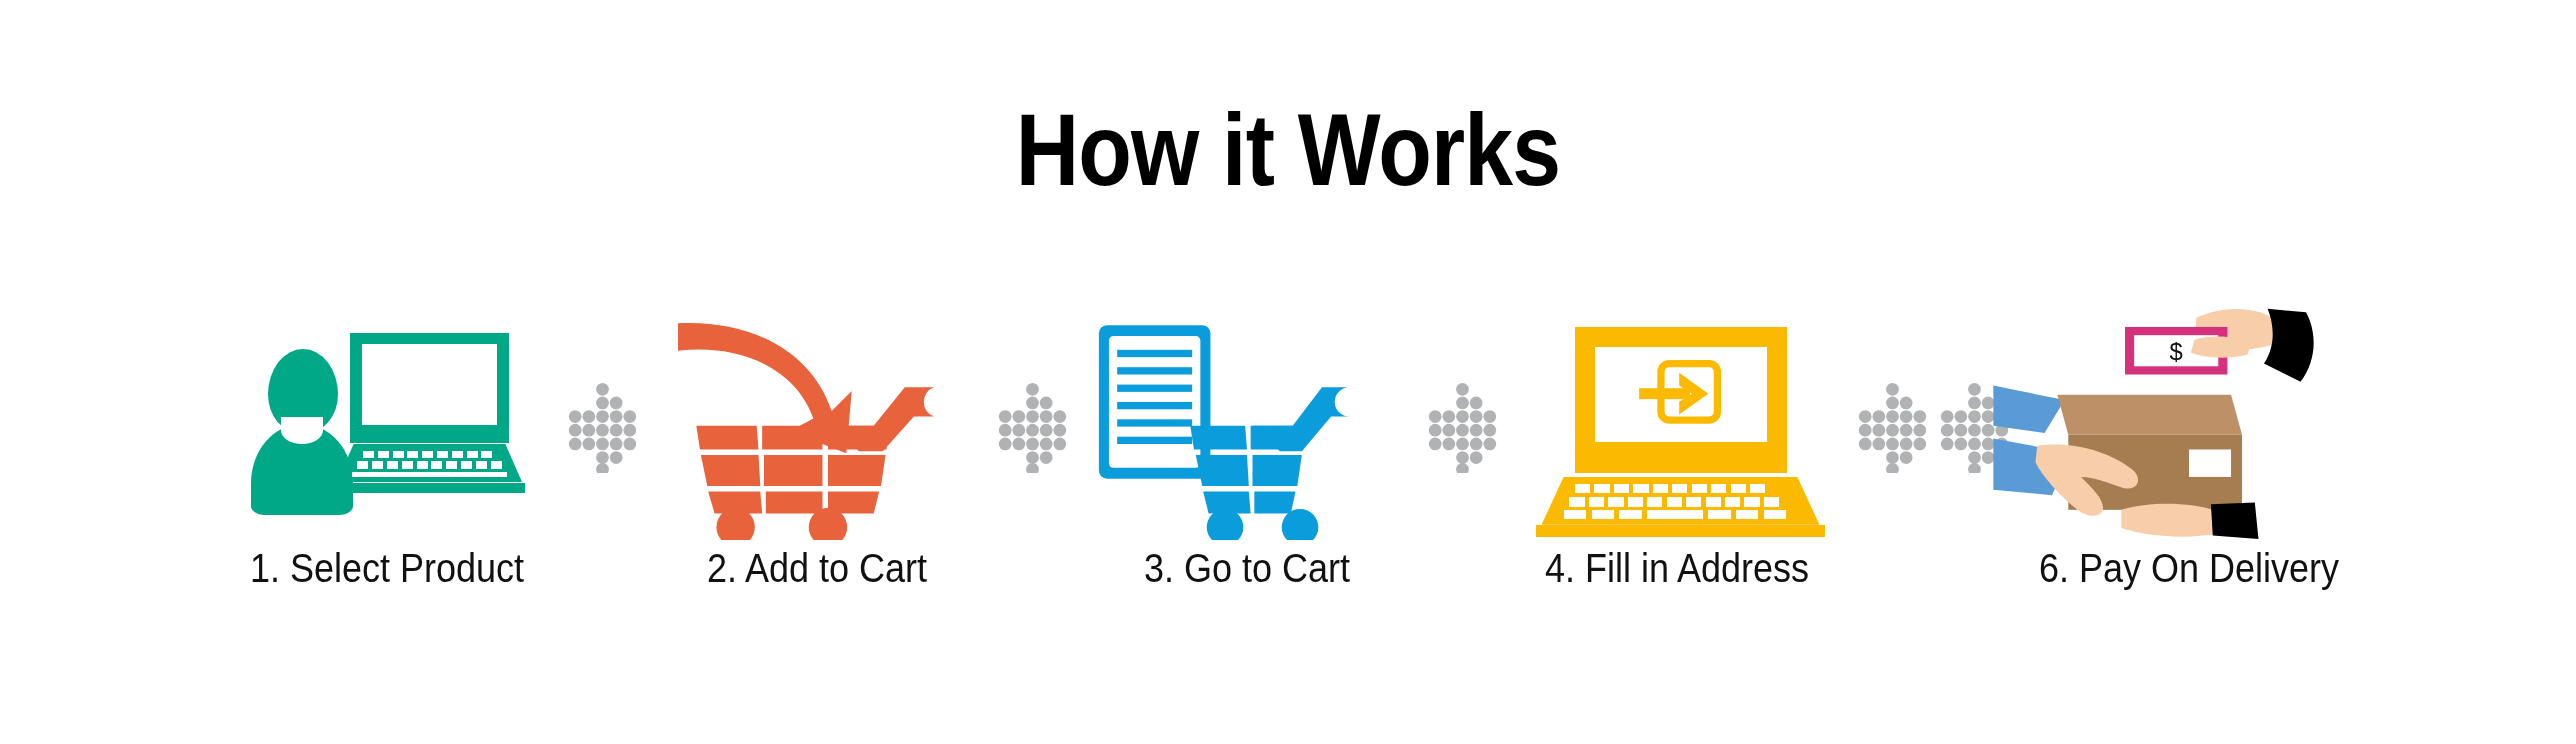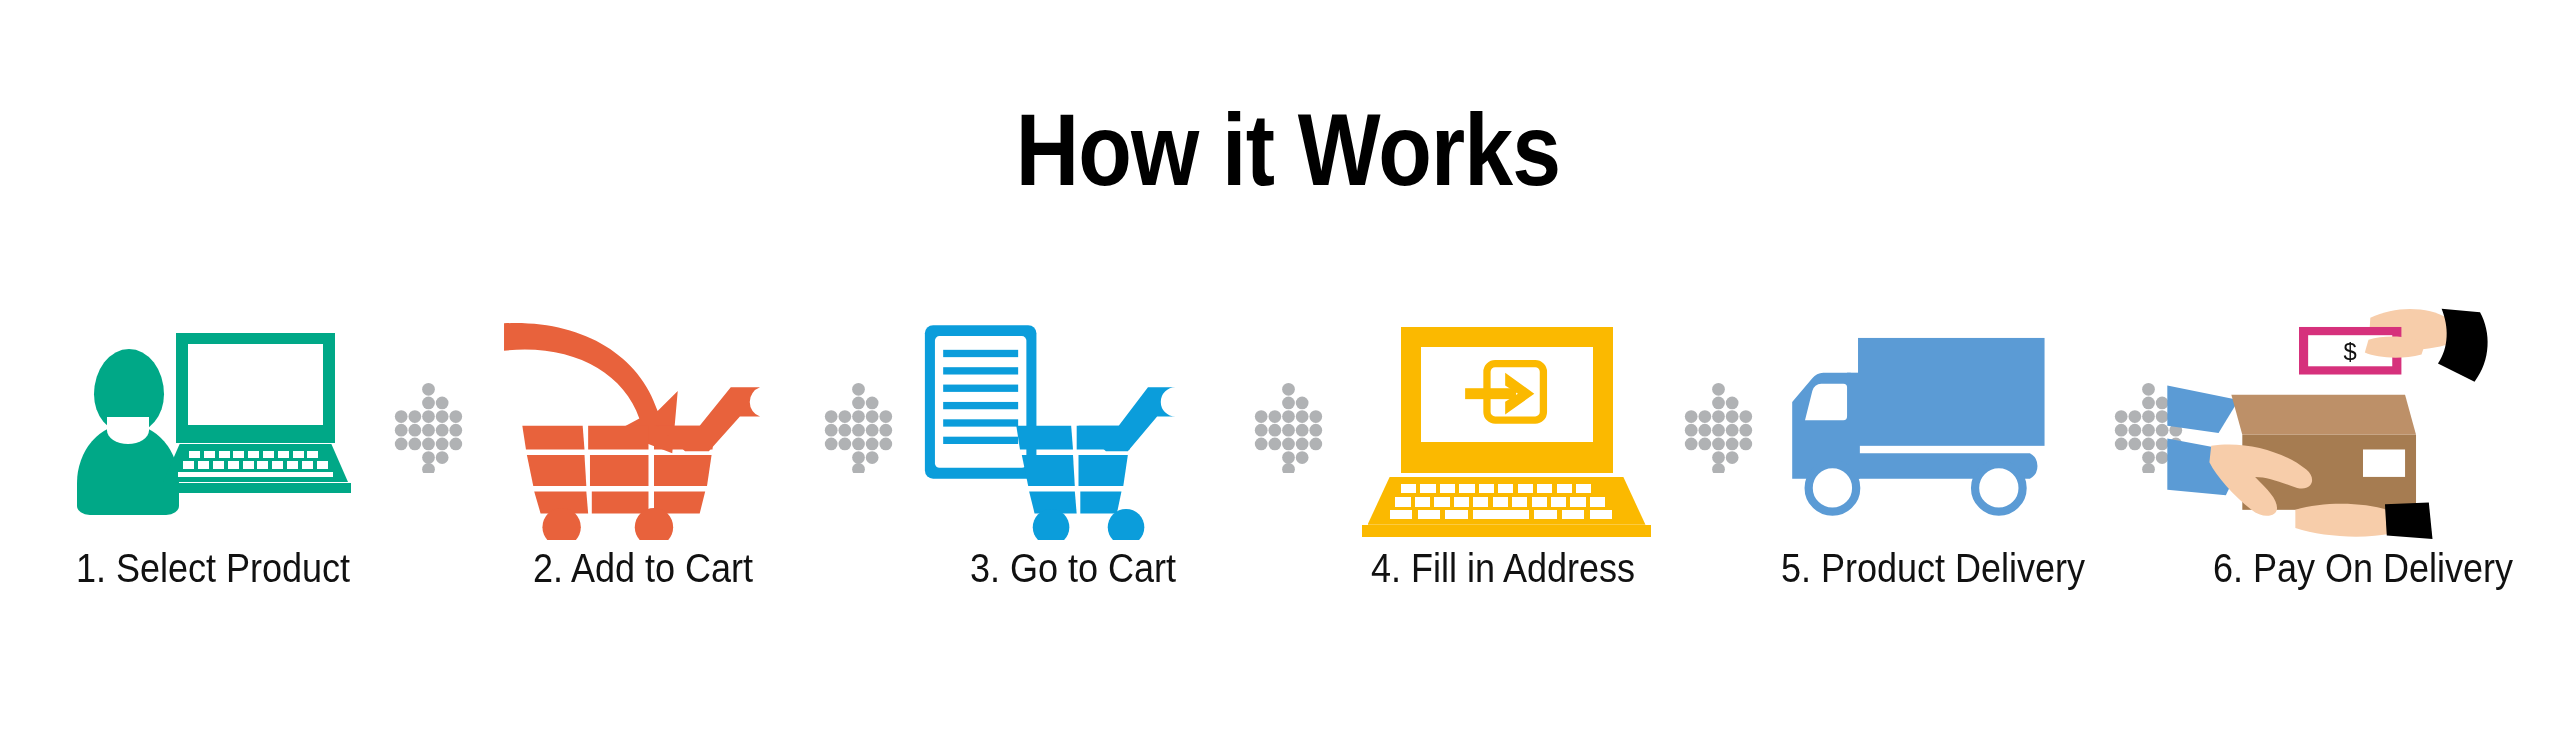--- a/index.html
+++ b/index.html
@@ -398,42 +398,20 @@
           <circle cx="40" cy="68" r="7"></circle>
           <circle cx="55" cy="68" r="7"></circle>
           <circle cx="70" cy="68" r="7"></circle>
         <circle cx="40" cy="83" r="7"></circle>
           <circle cx="55" cy="83" r="7"></circle>
         <circle cx="40" cy="96" r="7"></circle>
       </g>
     </svg>
   </div>
 
-  <div class="step">
-    <div class="step-art">
-      <svg width="348" height="224" viewBox="0 0 380 245">
-        <g fill="#5b9bd5">
-
-          <rect x="108" y="24" width="204" height="118"></rect>
-
-          <path d="M108 150 H296 A16 16 0 0 1 296 178 H108 Z"></path>
-
-          <path d="M36 94 L58 68 A16 16 0 0 1 70 62 H100 V178 H36 Z"></path>
-
-          <rect x="96" y="62" width="14" height="116"></rect>
-
-          <path d="M58 82 A10 10 0 0 1 68 74 H92 A4 4 0 0 1 96 78 V110 A4 4 0 0 1 92 114 H50 Z" fill="#ffffff"></path>
-        </g>
-
-        <circle cx="80" cy="188" r="26" fill="#ffffff" stroke="#5b9bd5" stroke-width="9"></circle>
-        <circle cx="262" cy="188" r="26" fill="#ffffff" stroke="#5b9bd5" stroke-width="9"></circle>
-      </svg>
-    </div>
-    <div class="step-label">5. Product Delivery</div>
-  </div>
 
   <div class="sep">
     <svg width="73" height="91" viewBox="0 0 80 100">
       <g fill="#b0b2b4">
         <circle cx="40" cy="8" r="7"></circle>
         <circle cx="40" cy="23" r="7"></circle>
           <circle cx="55" cy="23" r="7"></circle>
         <circle cx="10" cy="38" r="7"></circle>
           <circle cx="25" cy="38" r="7"></circle>
           <circle cx="40" cy="38" r="7"></circle>

